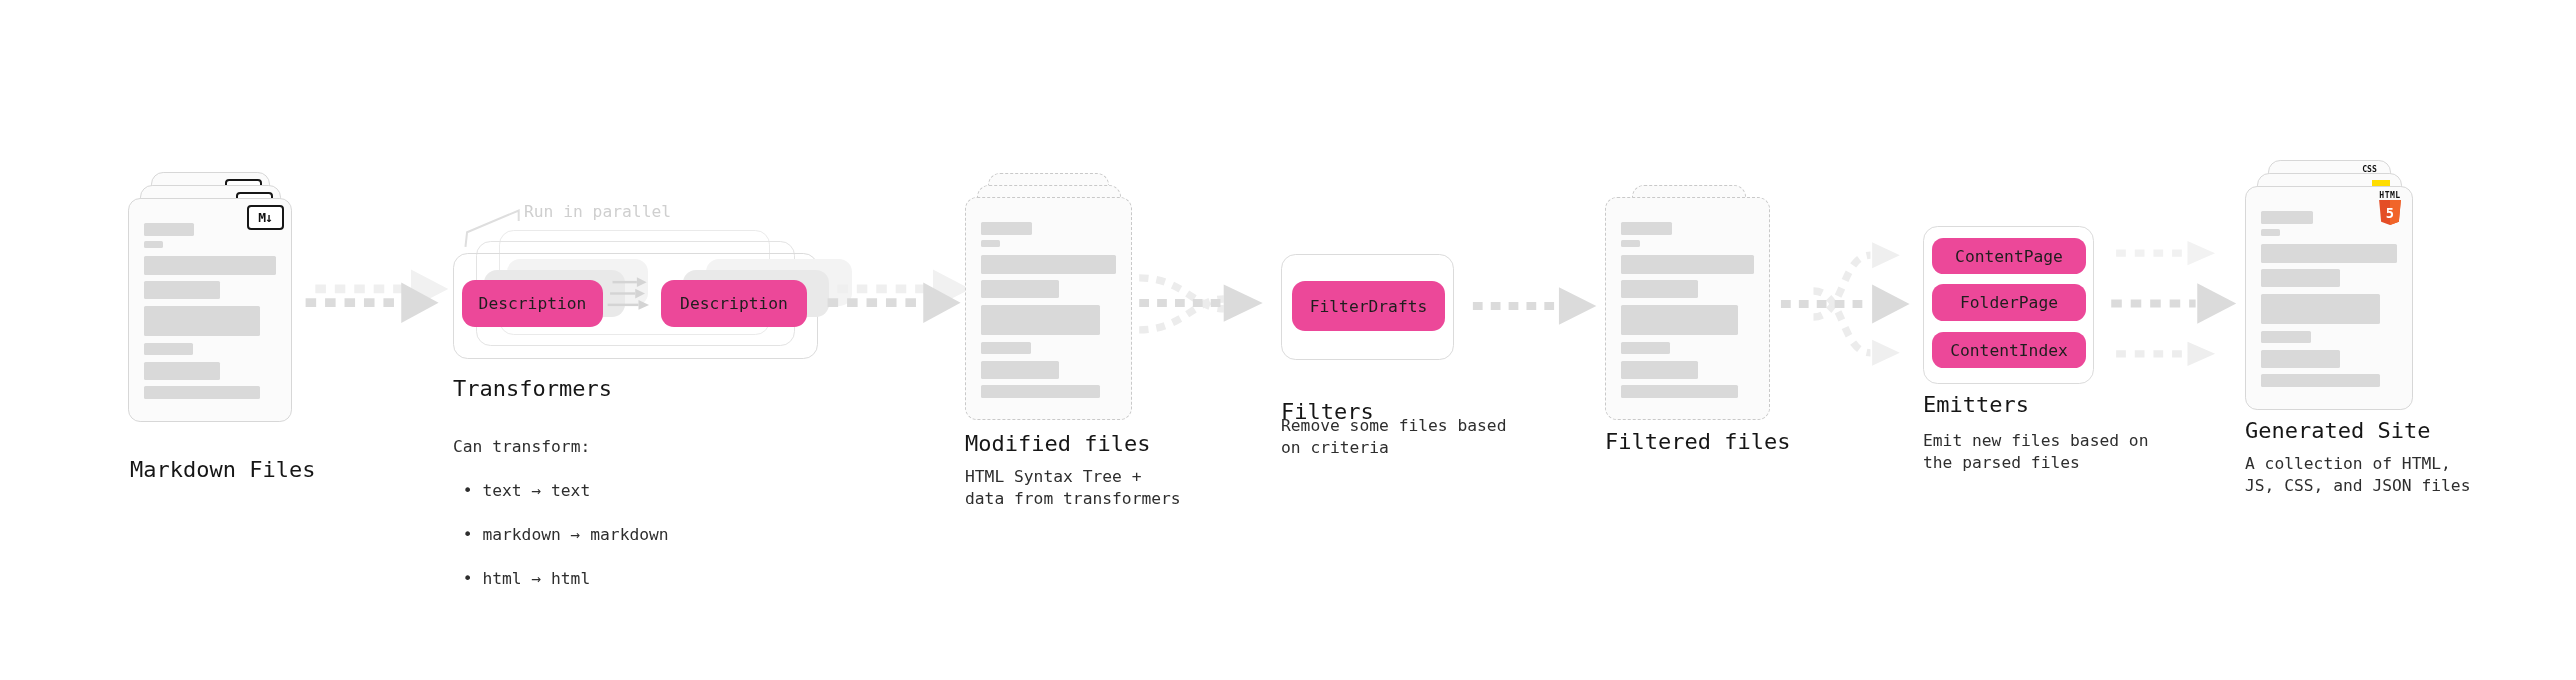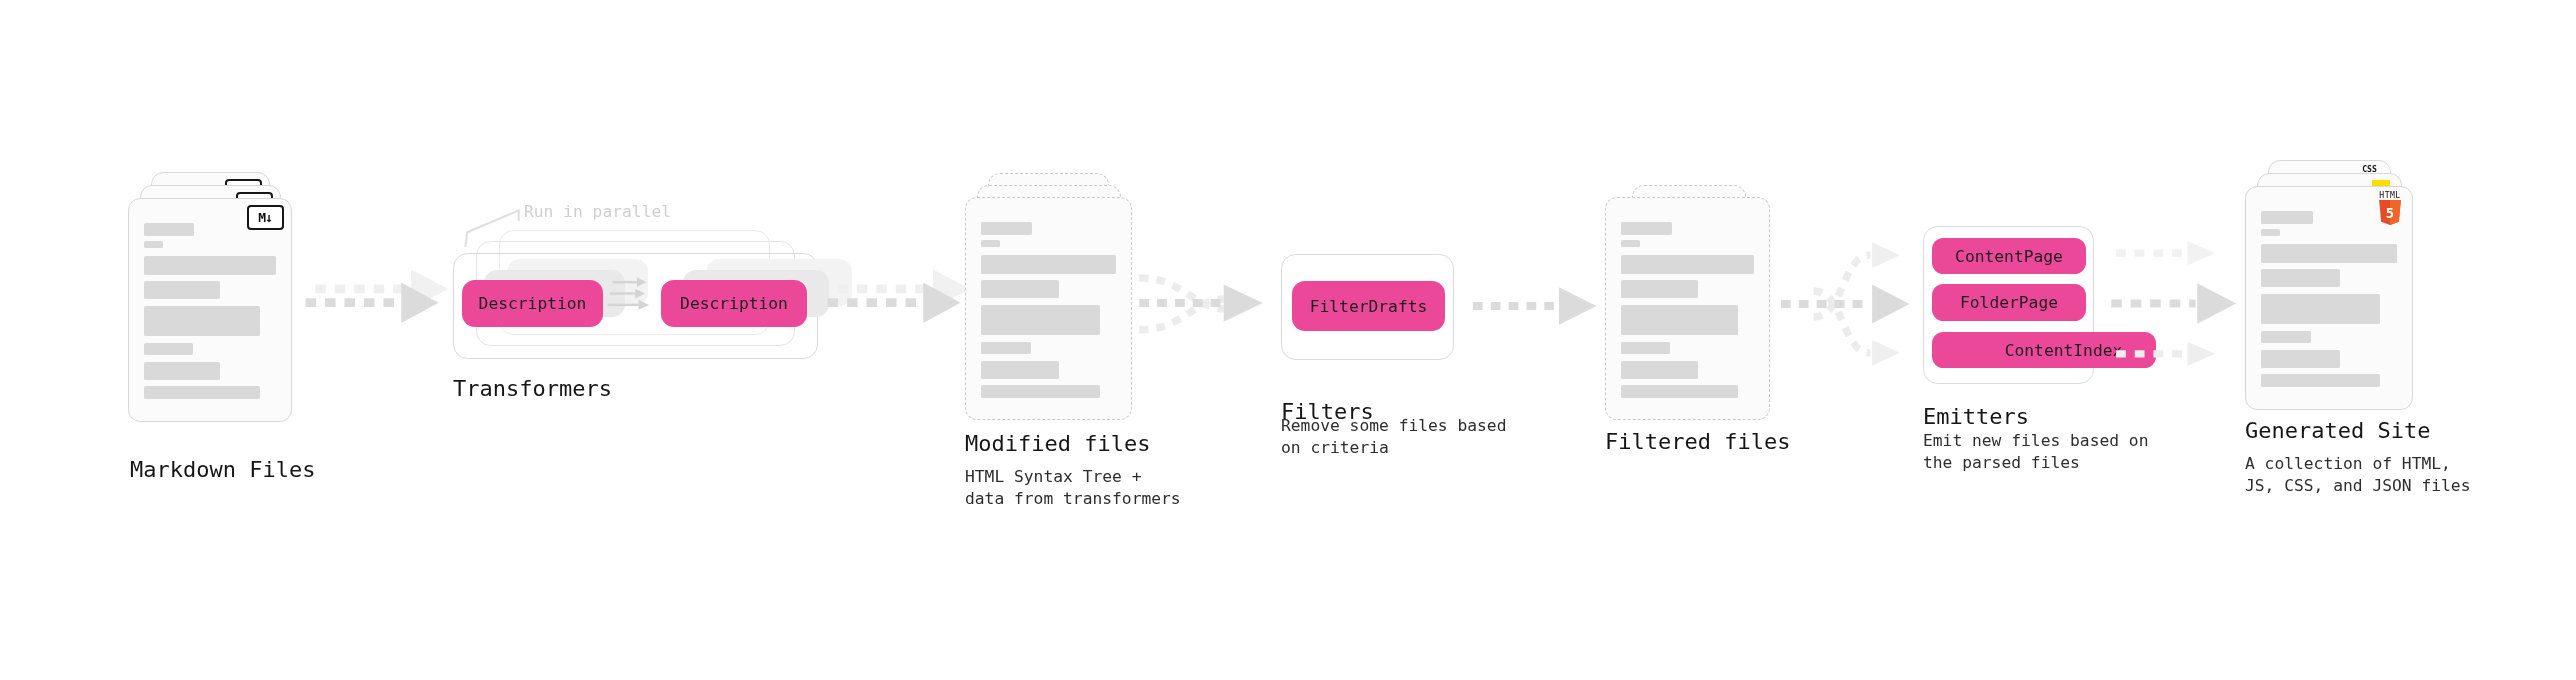--- a/index.html
+++ b/index.html
@@ -28,21 +28,21 @@
     border:2.4px solid #161616;border-radius:4.1px;background:#ffffff;
     display:flex;align-items:center;justify-content:center;
     font-weight:700;font-size:13px;letter-spacing:-0.8px;color:#111111;
   }
   
   .css-badge{position:absolute;top:4.1px;right:9px;width:23px;text-align:center;}
   .css-badge .css-txt{font-size:8.1px;font-weight:700;color:#111111;line-height:8.1px;text-align:center;}
   .css-badge .css-bar{width:21px;height:3.3px;background:#2d68f3;margin:0.8px auto 0;}
   .js-badge{position:absolute;top:5.7px;right:10.6px;width:18.7px;height:9px;background:#ffdd00;}
   .html-badge{position:absolute;top:4.1px;right:8.1px;width:28px;text-align:center;}
-  .html-badge .html-txt{font-size:8.1px;font-weight:400;color:#111111;line-height:9px;letter-spacing:0.4px;}
+  .html-badge .html-txt{font-size:8.1px;font-weight:700;color:#111111;line-height:9px;letter-spacing:0.4px;}
   
   .box{position:absolute;border-radius:14.6px;border:1.6px solid #dbdbdb;background:transparent;box-sizing:border-box;}
   .box.ghost-mid{border-color:#e3e3e3;}
   .box.ghost-back{border-color:#eaeaea;}
   .pill{
     position:absolute;background:#ec4899;border-radius:13px;
     display:flex;align-items:center;justify-content:center;
     font-size:16.3px;color:#1e1e1e;white-space:nowrap;
   }
   .pill.ghost1{background:#e9e9e9;}
@@ -103,20 +103,26 @@
     <line x1="5" y1="25" x2="36" y2="25" stroke="#d4d4d4" stroke-width="3"></line>
     <polygon points="36,19 36,31 48,25" fill="#d4d4d4"></polygon>
     <line x1="2" y1="39" x2="40" y2="39" stroke="#d4d4d4" stroke-width="3"></line>
     <polygon points="40,33 40,45 53,39" fill="#d4d4d4"></polygon>
   </svg>
   <svg class="abs" style="left:458px;top:200px;" width="73" height="50" viewBox="0 0 90 62">
     <polyline points="75,26 75,13 11,40 9,58" fill="none" stroke="#dedede" stroke-width="2.5"></polyline>
   </svg>
   <div class="run-label" style="left:524px;top:202px;">Run in parallel</div>
   <div class="title" style="left:453px;top:376px;">Transformers</div>
+  <div class="sub" style="left:453px;top:414px;">
+    <div>Can transform:</div>
+    <div class="bullet">• text → text</div>
+    <div class="bullet">• markdown → markdown</div>
+    <div class="bullet">• html → html</div>
+  </div>
 
   <svg class="abs" style="left:826px;top:254px;" width="154" height="73" viewBox="0 0 190 90">
     <line x1="14" y1="43" x2="130" y2="43" stroke="#efefef" stroke-width="11" stroke-dasharray="13 11"></line>
     <polygon points="132,19 132,67 178,43" fill="#f1f1f1"></polygon>
     <line x1="2" y1="60" x2="118" y2="60" stroke="#dbdbdb" stroke-width="11" stroke-dasharray="13 11"></line>
     <polygon points="120,35 120,85 166,60" fill="#dbdbdb"></polygon>
   </svg>
 
   <div class="doc dashed" style="left:988px;top:173px;width:121px;height:57px;"></div>
   <div class="doc dashed" style="left:977px;top:185px;width:144px;height:57px;"></div>
@@ -174,22 +180,22 @@
     <polygon points="118,10 118,42 152,26" fill="#efefef"></polygon>
     <path d="M 46,70 C 84,70 80,146 116,146" fill="none" stroke="#ececec" stroke-width="9" stroke-dasharray="11 10"></path>
     <polygon points="118,130 118,162 152,146" fill="#efefef"></polygon>
     <line x1="6" y1="86" x2="116" y2="86" stroke="#dbdbdb" stroke-width="10" stroke-dasharray="12 10"></line>
     <polygon points="118,62 118,110 164,86" fill="#dbdbdb"></polygon>
   </svg>
 
   <div class="box" style="left:1923px;top:226px;width:171px;height:158px;"></div>
   <div class="pill em-pill" style="left:1932px;top:238px;width:154px;height:36px;">ContentPage</div>
   <div class="pill em-pill" style="left:1932px;top:284px;width:154px;height:37px;">FolderPage</div>
-  <div class="pill em-pill" style="left:1932px;top:332px;width:185px;height:36px;padding-left:39px;">ContentIndex</div>
-  <div class="title" style="left:1923px;top:404px;">Emitters</div>
+  <div class="pill em-pill" style="left:1932px;top:332px;width:154px;height:36px;">ContentIndex</div>
+  <div class="title" style="left:1923px;top:392px;">Emitters</div>
   <div class="sub" style="left:1923px;top:430px;">Emit new files based on
 the parsed files</div>
 
   <svg class="abs" style="left:2108px;top:232px;" width="142" height="143" viewBox="0 0 175 176">
     <line x1="10" y1="26" x2="96" y2="26" stroke="#f1f1f1" stroke-width="9" stroke-dasharray="12 11"></line>
     <polygon points="98,11 98,41 132,26" fill="#f2f2f2"></polygon>
     <line x1="4" y1="88" x2="108" y2="88" stroke="#dbdbdb" stroke-width="10" stroke-dasharray="13 11"></line>
     <polygon points="110,63 110,113 158,88" fill="#dbdbdb"></polygon>
     <line x1="10" y1="150" x2="96" y2="150" stroke="#ededed" stroke-width="9" stroke-dasharray="12 11"></line>
     <polygon points="98,135 98,165 132,150" fill="#eeeeee"></polygon>

